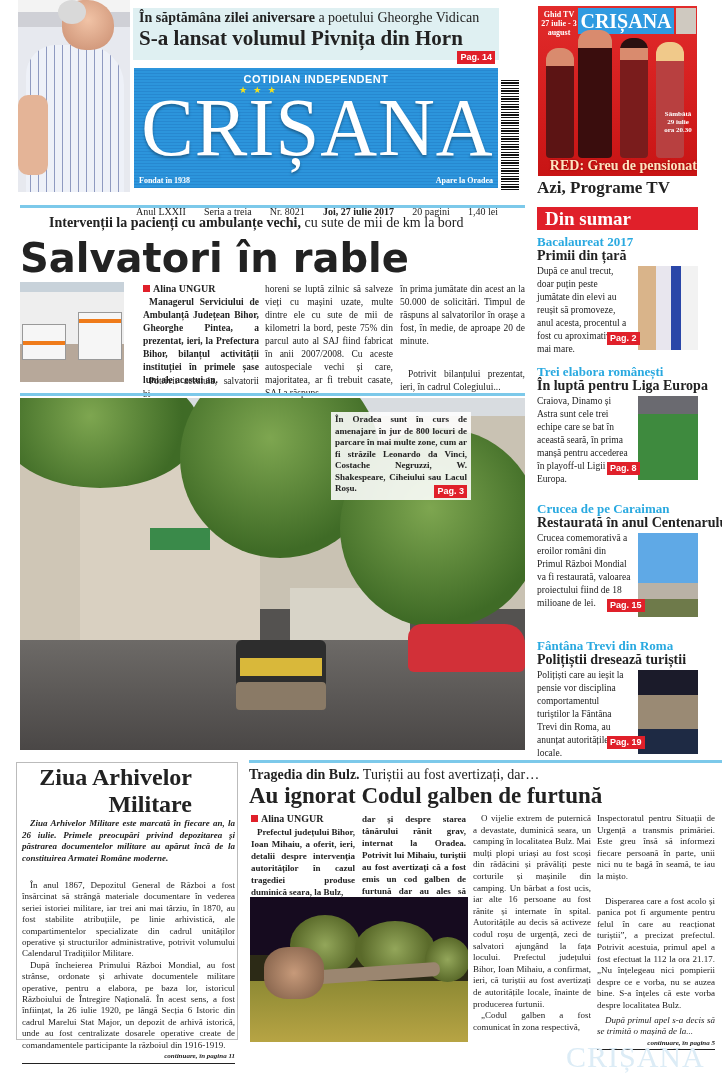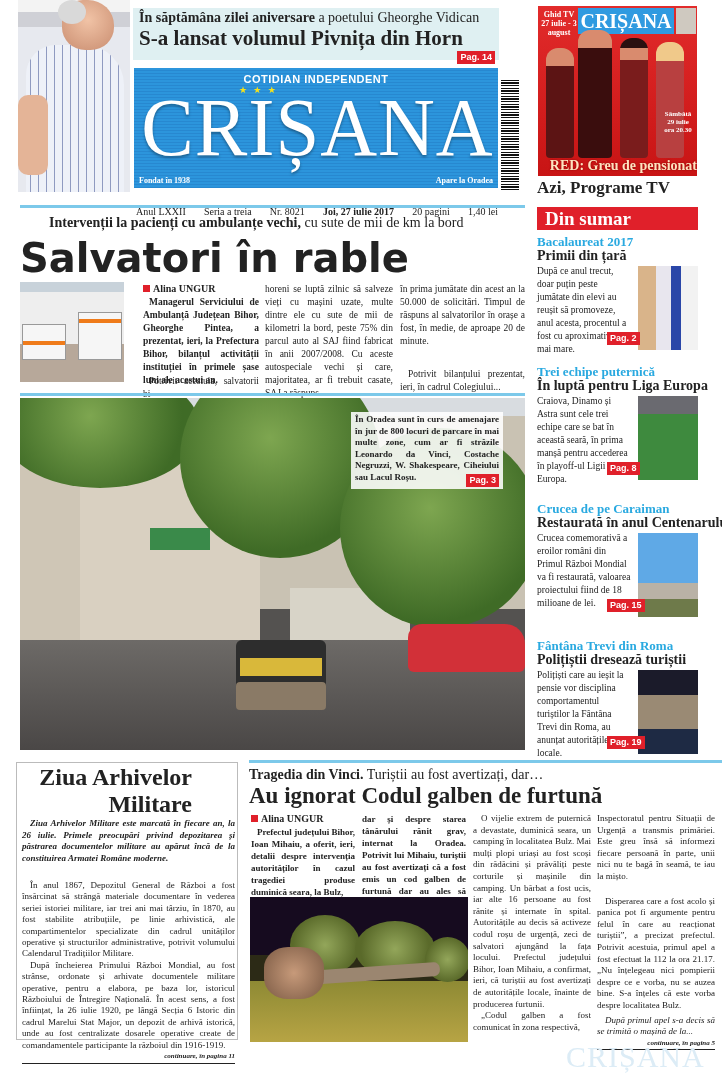--- a/index.html
+++ b/index.html
@@ -69,21 +69,21 @@
   
   #main-photo { left: 20px; top: 398px; width: 505px; height: 352px; overflow:hidden;
     background: linear-gradient(180deg,#d8dce0 0 5%, #c9c2b3 5% 60%, #545250 60% 100%); }
   #main-photo .bldg { position:absolute; background:#d9d0c1; }
   #main-photo .tree { position:absolute; border-radius:50%; background: radial-gradient(circle at 45% 40%, #7ea650, #3f6b26 70%); }
   #main-photo .road { position:absolute; left:0; right:0; bottom:0; height:110px; background: linear-gradient(180deg,#6d6a67,#4a4746); }
   #main-photo .car { position:absolute; left:388px; top:226px; width:117px; height:48px; border-radius:14px 20px 6px 6px; background:#d23038; }
   #main-photo .roller { position:absolute; left:216px; top:242px; width:90px; height:70px; background:#2d2d2d; border-radius:6px; }
   #main-photo .roller .drum { position:absolute; left:0; right:0; bottom:0; height:28px; background:#8a7a66; border-radius:4px; }
   #main-photo .roller .body { position:absolute; left:4px; right:4px; top:18px; height:18px; background:#d9b83a; }
-  #photo-caption { position:absolute; left:331px; top:14px; width:152px; background: rgba(255,255,255,0.88); padding:2px 4px; font-size:9px; font-weight:bold; line-height:11.5px; text-align:justify; }
+  #photo-caption { position:absolute; left:311px; top:14px; width:140px; background: rgba(255,255,255,0.88); padding:2px 4px; font-size:9px; font-weight:bold; line-height:11.5px; text-align:justify; }
   #photo-caption .pag { float:right; margin-top:2px; }
 
   
   #arhive-box { left: 16px; top: 762px; width: 222px; height: 278px; border: 1px solid #bbb; }
   #arhive-title { left: 22px; top: 764px; font-size: 24px; font-weight: bold; line-height: 27px; }
   #arhive-lead { left: 22px; top: 818px; width: 213px; font-size: 9px; font-weight: bold; line-height: 11.5px; text-indent: 8px; font-style: italic; }
   #arhive-body { left: 22px; top: 880px; width: 213px; font-size: 9px; line-height: 11.4px; }
   #arhive-body p { text-indent: 8px; }
 
   
@@ -148,21 +148,21 @@
 <div id="sumar-bar" class="abs">Din sumar</div>
 
 <div class="side-item" style="top:236px;height:120px;">
   <div class="kick">Bacalaureat 2017</div>
   <div class="ttl">Primii din țară</div>
   <div class="txt">După ce anul trecut, doar puțin peste jumătate din elevi au reușit să promoveze, anul acesta, procentul a fost cu aproximativ 10% mai mare.</div>
   <div class="pic" style="background:linear-gradient(90deg,#d9b48a 0 30%,#e8e6ee 30% 55%,#2a46a8 55% 72%,#f2f2f2 72%);"></div>
   <span class="pag">Pag. 2</span>
 </div>
 <div class="side-item" style="top:366px;height:120px;">
-  <div class="kick">Trei echipe puternică</div>
+  <div class="kick">Trei elabora românești</div>
   <div class="ttl">În luptă pentru Liga Europa</div>
   <div class="txt">Craiova, Dinamo și Astra sunt cele trei echipe care se bat în această seară, în prima manșă pentru accederea în playoff-ul Ligii Europa.</div>
   <div class="pic" style="background:linear-gradient(180deg,#6a6a70 0 22%,#3e8a3e 22%);"></div>
   <span class="pag">Pag. 8</span>
 </div>
 <div class="side-item" style="top:503px;height:120px;">
   <div class="kick">Crucea de pe Caraiman</div>
   <div class="ttl">Restaurată în anul Centenarului</div>
   <div class="txt">Crucea comemorativă a eroilor români din Primul Război Mondial va fi restaurată, valoarea proiectului fiind de 18 milioane de lei.</div>
   <div class="pic" style="background:linear-gradient(180deg,#5fa9e6 0 60%,#b9b2a6 60% 78%,#6e7a4a 78%);"></div>
@@ -220,21 +220,21 @@
 <div id="arhive-box" class="abs"></div>
 <div id="arhive-title" class="abs" style="width:170px;text-align:right;">Ziua Arhivelor Militare</div>
 <div id="arhive-lead" class="abs just">Ziua Arhivelor Militare este marcată în fiecare an, la 26 iulie. Primele preocupări privind depozitarea și păstrarea documentelor militare au apărut încă de la constituirea Armatei Române moderne.</div>
 <div id="arhive-body" class="abs just">
   <p>În anul 1867, Depozitul General de Război a fost însărcinat să strângă materiale documentare în vederea seriei istoriei militare, iar trei ani mai târziu, în 1870, au fost stabilite atribuțiile, pe linie arhivistică, ale compartimentelor specializate din cadrul unităților operative și structurilor administrative, potrivit volumului Calendarul Tradițiilor Militare.</p>
   <p>După încheierea Primului Război Mondial, au fost strânse, ordonate și arhivate documentele militare operative, pentru a elabora, pe baza lor, istoricul Războiului de Întregire Națională. În acest sens, a fost înființat, la 26 iulie 1920, pe lângă Secția 6 Istoric din cadrul Marelui Stat Major, un depozit de arhivă istorică, unde au fost centralizate dosarele operative create de comandamentele participante la războiul din 1916-1919.</p>
   <div class="cont">continuare, în pagina 11</div>
 </div>
 
 <div id="bulz-rule" class="abs rule-blue"></div>
-<div id="bulz-kicker" class="abs"><b>Tragedia din Vinci.</b><span> Turiștii au fost avertizați, dar…</span></div>
+<div id="bulz-kicker" class="abs"><b>Tragedia din Bulz.</b><span> Turiștii au fost avertizați, dar…</span></div>
 <div id="bulz-title" class="abs">Au ignorat Codul galben de furtună</div>
 <div id="byline2" class="abs"><span class="sq"></span><span>Alina UNGUR</span></div>
 <div class="col just" style="left:251px;top:826px;width:104px;font-weight:bold;text-indent:6px;font-size:9px;line-height:12px;">Prefectul județului Bihor, Ioan Mihaiu, a oferit, ieri, detalii despre intervenția autorităților în cazul tragediei produse duminică seara, la Bulz,</div>
 <div class="col just" style="left:362px;top:813px;width:104px;font-weight:bold;font-size:9px;line-height:12px;">dar și despre starea tânărului rănit grav, internat la Oradea. Potrivit lui Mihaiu, turiștii au fost avertizați că a fost emis un cod galben de furtună dar au ales să ignore pericolul.</div>
 <div id="storm-photo" class="abs">
   <div class="leaves" style="left:40px;top:18px;width:70px;height:60px;"></div>
   <div class="leaves" style="left:105px;top:24px;width:80px;height:56px;"></div>
   <div class="leaves" style="left:175px;top:40px;width:45px;height:45px;"></div>
   <div class="trunk"></div>
   <div class="roots"></div>

